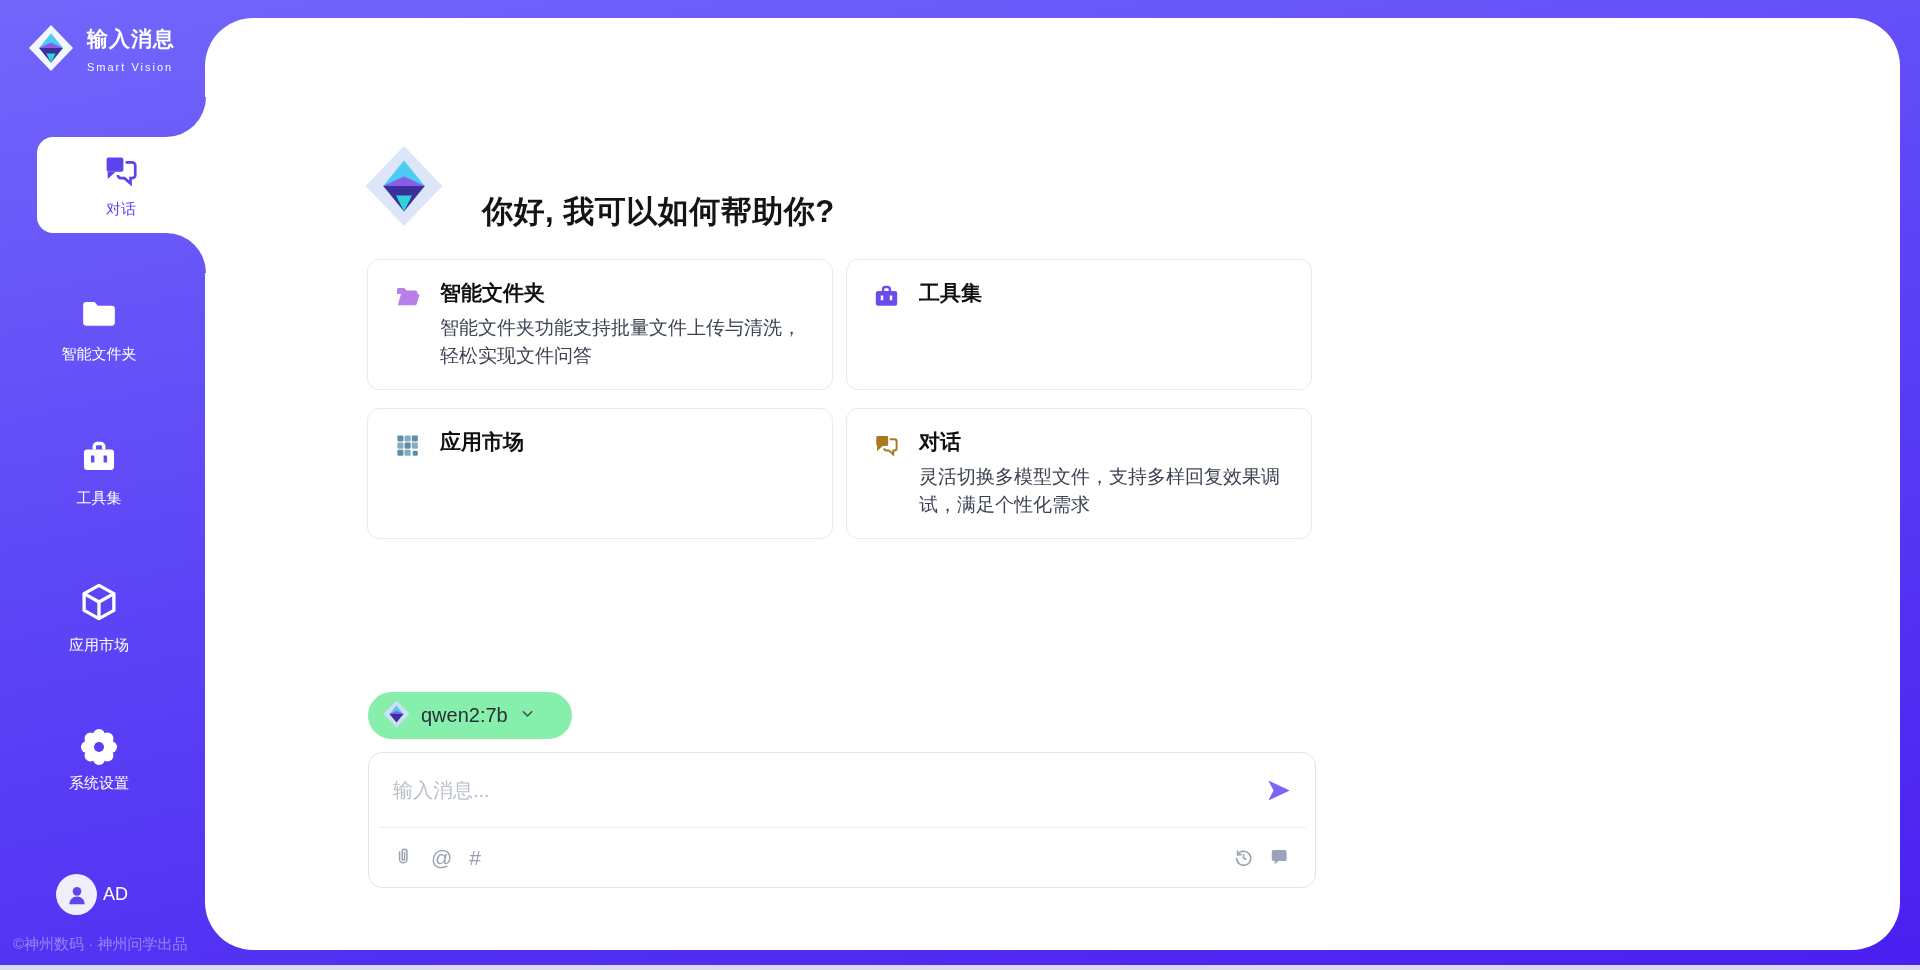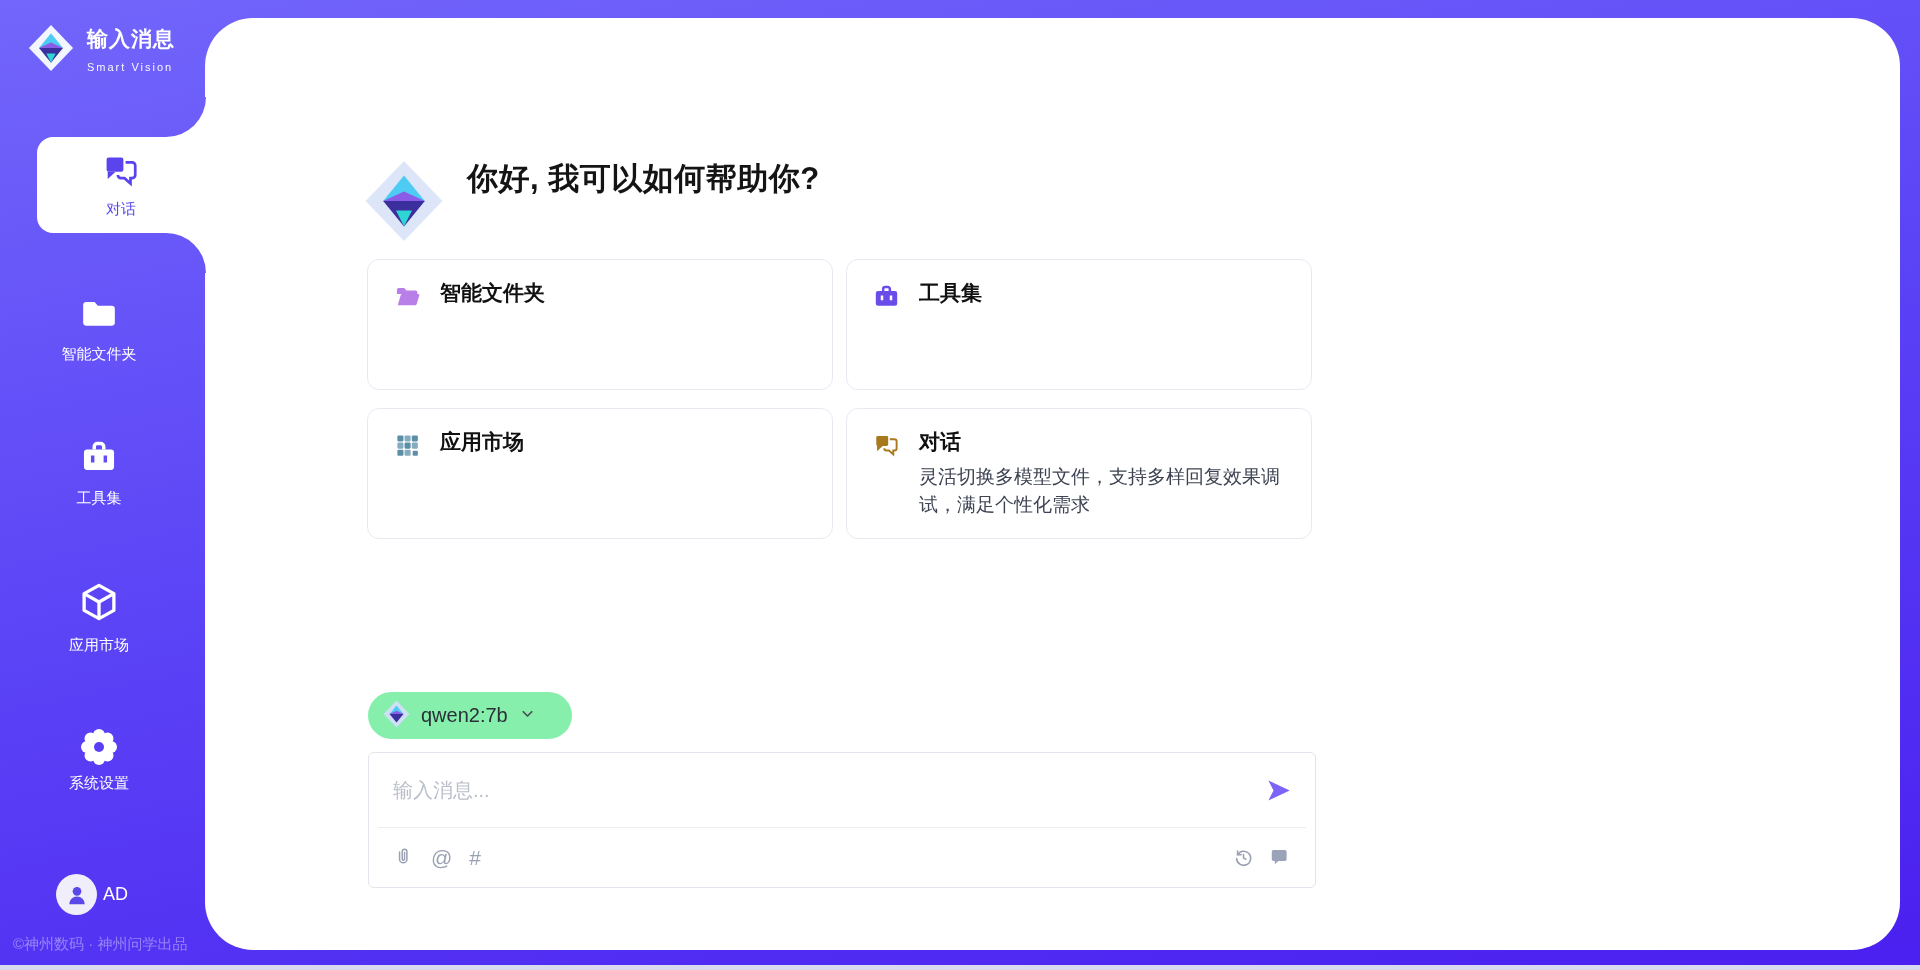--- a/index.html
+++ b/index.html
@@ -51,36 +51,36 @@
   .gear .hole { position:absolute; inset:13px; border-radius:50%; }
   .user-row { position:absolute; left:56px; top:874px; display:flex; align-items:center; gap:6px; cursor:pointer; }
   .avatar { width:41px; height:41px; border-radius:50%; background:#f1eefb; display:flex;
     align-items:center; justify-content:center; }
   .user-name { color:#fff; font-size:18px; font-weight:500; }
   .side-footer { position:absolute; left:13px; top:935px; color:rgba(255,255,255,.38); font-size:15px; }
   
   .bottom-strip { position:absolute; left:0; bottom:0; width:1920px; height:5px; background:#d9daee; z-index:4; }
   
   .content { position:absolute; inset:0; z-index:2; }
-  .greeting { position:absolute; left:364px; top:158px; display:flex; align-items:flex-start; gap:23px; }
+  .greeting { position:absolute; left:364px; top:143px; display:flex; align-items:flex-end; gap:38px; }
   .greeting h1 { font-size:31px; font-weight:700; color:#141414; letter-spacing:.5px; }
   .cards { position:absolute; left:367px; top:259px; display:grid;
     grid-template-columns:466px 466px; gap:18px 13px; }
   .card { height:131px; background:#fff; border:1px solid #e9e9f2; border-radius:12px;
     padding:20px 24px 0 26px; display:flex; gap:19px; cursor:pointer; }
   .card-icon { flex:0 0 27px; margin-top:3px; }
   .card-title { font-size:21px; font-weight:700; color:#111; line-height:1.25; }
   .card-desc { font-size:19px; line-height:28px; color:#3d4352; margin-top:8px; }
   
   .model-pill { position:absolute; left:368px; top:692px; height:47px; min-width:204px;
     background:#86efac; border-radius:24px; display:inline-flex; align-items:center;
     gap:11px; padding:0 20px 0 15px; cursor:pointer; }
   .model-name { font-size:20px; color:#2b2f38; }
   .input-box { position:absolute; left:368px; top:752px; width:948px; height:136px;
-    background:#fff; border:1px solid #e3e4ee; border-radius:6px; }
+    background:#fff; border:1px solid #e3e4ee; border-radius:14px; }
   .input-top { height:74px; display:flex; align-items:center; padding:0 22px 0 24px; }
   .msg-input { flex:1; border:none; outline:none; font-size:20px; color:#333;
     font-family:"Liberation Sans","DejaVu Sans",sans-serif; background:transparent; }
   .msg-input::placeholder { color:#b9bec9; }
   .send-btn { width:30px; height:30px; border:none; background:transparent; cursor:pointer;
     display:flex; align-items:center; justify-content:center; padding:0; }
   .in-divider { height:1px; background:#ecedf3; margin:0 9px; }
   .tools-row { height:59px; display:flex; align-items:center; padding:0 24px; gap:17px; }
   .tool { color:#9aa1b2; font-size:21px; line-height:1; cursor:pointer; background:none; border:none;
     display:flex; align-items:center; font-family:"Liberation Sans","DejaVu Sans",sans-serif; }
@@ -201,20 +201,21 @@
 
     <div class="card">
       <span class="card-icon">
         <svg width="27" height="27" viewBox="0 0 24 24">
           <path d="M2.6 6A1.6 1.6 0 0 1 4.2 4.4h4.9l2 2.3h8.1a1.6 1.6 0 0 1 1.6 1.6v1.4H2.6z" fill="#b97fe8"></path>
           <path d="M3.4 19.6 5.9 10.8a1.3 1.3 0 0 1 1.25-.95H21.5a1 1 0 0 1 .96 1.3l-2.3 7.6a1.5 1.5 0 0 1-1.44 1.07H4.4a1.05 1.05 0 0 1-1-.82z" fill="#b97fe8"></path>
         </svg>
       </span>
       <div class="card-body">
         <div class="card-title">智能文件夹</div>
+        <div class="card-desc">智能文件夹功能支持批量文件上传与清洗，轻松实现文件问答</div>
       </div>
     </div>
 
     <div class="card">
       <span class="card-icon">
         <svg width="27" height="27" viewBox="0 0 24 24">
           <path d="M9 7.2V5.4A1.9 1.9 0 0 1 10.9 3.5h2.2A1.9 1.9 0 0 1 15 5.4v1.8" fill="none" stroke="#6a4de8" stroke-width="2.2"></path>
           <path fill-rule="evenodd" fill="#6a4de8" d="M4.5 7.2h15a2 2 0 0 1 2 2v9a2 2 0 0 1-2 2h-15a2 2 0 0 1-2-2v-9a2 2 0 0 1 2-2z
                M6.9 11h2.2v4.4H6.9z M14.9 11h2.2v4.4h-2.2z"></path>
         </svg>

